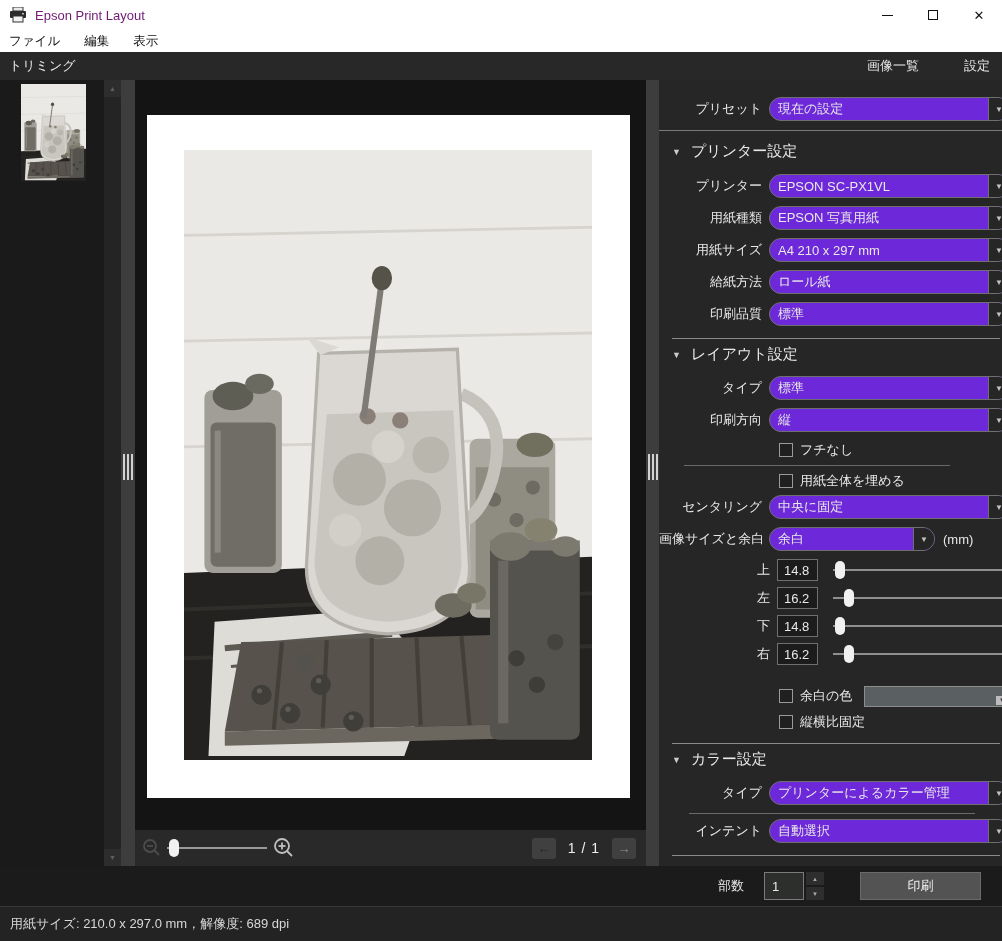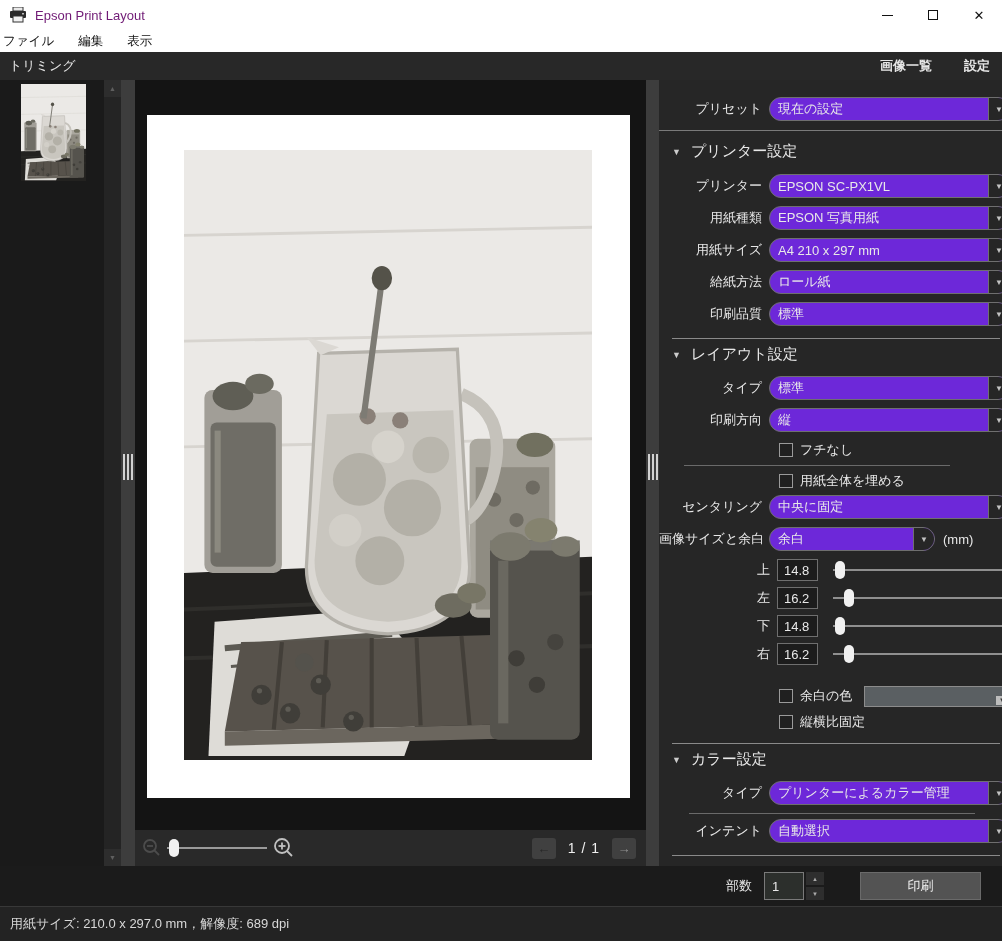--- a/index.html
+++ b/index.html
@@ -13,28 +13,28 @@
   .titlebar .app-icon { margin:0 8px 0 9px; display:flex; }
   .titlebar .title { font-size:13px; color:#701a75; }
   .win-controls { margin-left:auto; display:flex; height:30px; }
   .win-btn { width:46px; height:30px; display:flex; align-items:center; justify-content:center; color:#111; }
   .glyph-min { width:11px; height:1px; background:#111; }
   .glyph-max { width:10px; height:10px; border:1px solid #111; }
   .glyph-close { font-size:13px; line-height:1; }
 
   
   .menubar { position:absolute; left:0; top:30px; width:100%; height:22px; background:#ffffff;
-    display:flex; align-items:center; gap:24px; padding-left:3px; }
+    display:flex; align-items:center; gap:24px; padding-left:9px; }
   .menubar .menu-item { font-size:12.5px; color:#111; }
 
   
   .appbar { position:absolute; left:0; top:52px; width:100%; height:28px; background:#282828;
     display:flex; align-items:center; color:#e6e6e6; font-size:13px; }
   .appbar .left { padding-left:9px; }
-  .appbar .right { margin-left:auto; display:flex; gap:32px; padding-right:12px;font-weight:bold; }
+  .appbar .right { margin-left:auto; display:flex; gap:45px; padding-right:12px; }
 
   
   .workspace { position:absolute; left:0; top:80px; width:1002px; height:786px; }
   .sidebar { position:absolute; left:0; top:0; width:104px; height:786px; background:#1a1a1a; }
   .thumb { position:absolute; left:21px; top:4px; width:65px; height:97px; display:block; }
   .scrollcol { position:absolute; left:104px; top:0; width:17px; height:786px; background:#242424; }
   .scroll-btn { position:absolute; left:0; width:17px; height:17px; background:#2d2d2d;
     display:flex; align-items:center; justify-content:center; color:#5f5f5f; font-size:7px; }
   .scroll-btn.up { top:0; } .scroll-btn.down { bottom:0; }
   .splitter { position:absolute; top:0; width:14px; height:786px; background:#3d3d3d; }
@@ -88,21 +88,21 @@
   .mslider .track { position:absolute; left:0; right:0; top:8px; height:2px; background:#8f8f8f; }
   .mslider .handle { position:absolute; top:0; width:10px; height:18px; border-radius:5px;
     background:#f1f1f1; transform:translateX(-50%); }
   .swatch { flex:1; height:21px; margin-left:5px; border:1px solid #8c8c8c; position:relative; }
   .swatch .corner { position:absolute; right:1px; bottom:1px; width:12px; height:9px; background:#bdbdbd;
     display:flex; align-items:center; justify-content:center; font-size:6px; color:#333; }
 
   
   .footer { position:absolute; left:0; top:866px; width:1002px; height:40px; background:#1b1b1b;
     display:flex; align-items:center; justify-content:flex-end; color:#e8e8e8; font-size:13px; }
-  .copies-lbl { margin-right:12px; }
+  .copies-lbl { margin-right:20px; }
   .copies-box { width:40px; height:28px; background:#2c2f2c; border:1px solid #7a7a7a;
     color:#e8e8e8; font-size:13px; padding-left:7px; font-family:inherit; }
   .spin { width:18px; height:28px; margin-left:2px; display:flex; flex-direction:column; gap:2px; }
   .spin .sbtn { flex:1; background:#2e2e2e; display:flex; align-items:center; justify-content:center;
     color:#aaaaaa; font-size:6px; }
   .print-btn { width:121px; height:28px; margin-left:36px; margin-right:21px; background:#535353;
     border:1px solid #6a6a6a; color:#f2f2f2; font-size:13px; display:flex; align-items:center; justify-content:center; }
   .statusbar { position:absolute; left:0; top:906px; width:1002px; height:35px; background:#232323;
     border-top:1px solid #383838; display:flex; align-items:center; padding-left:10px;
     color:#d8d8d8; font-size:13px; }

